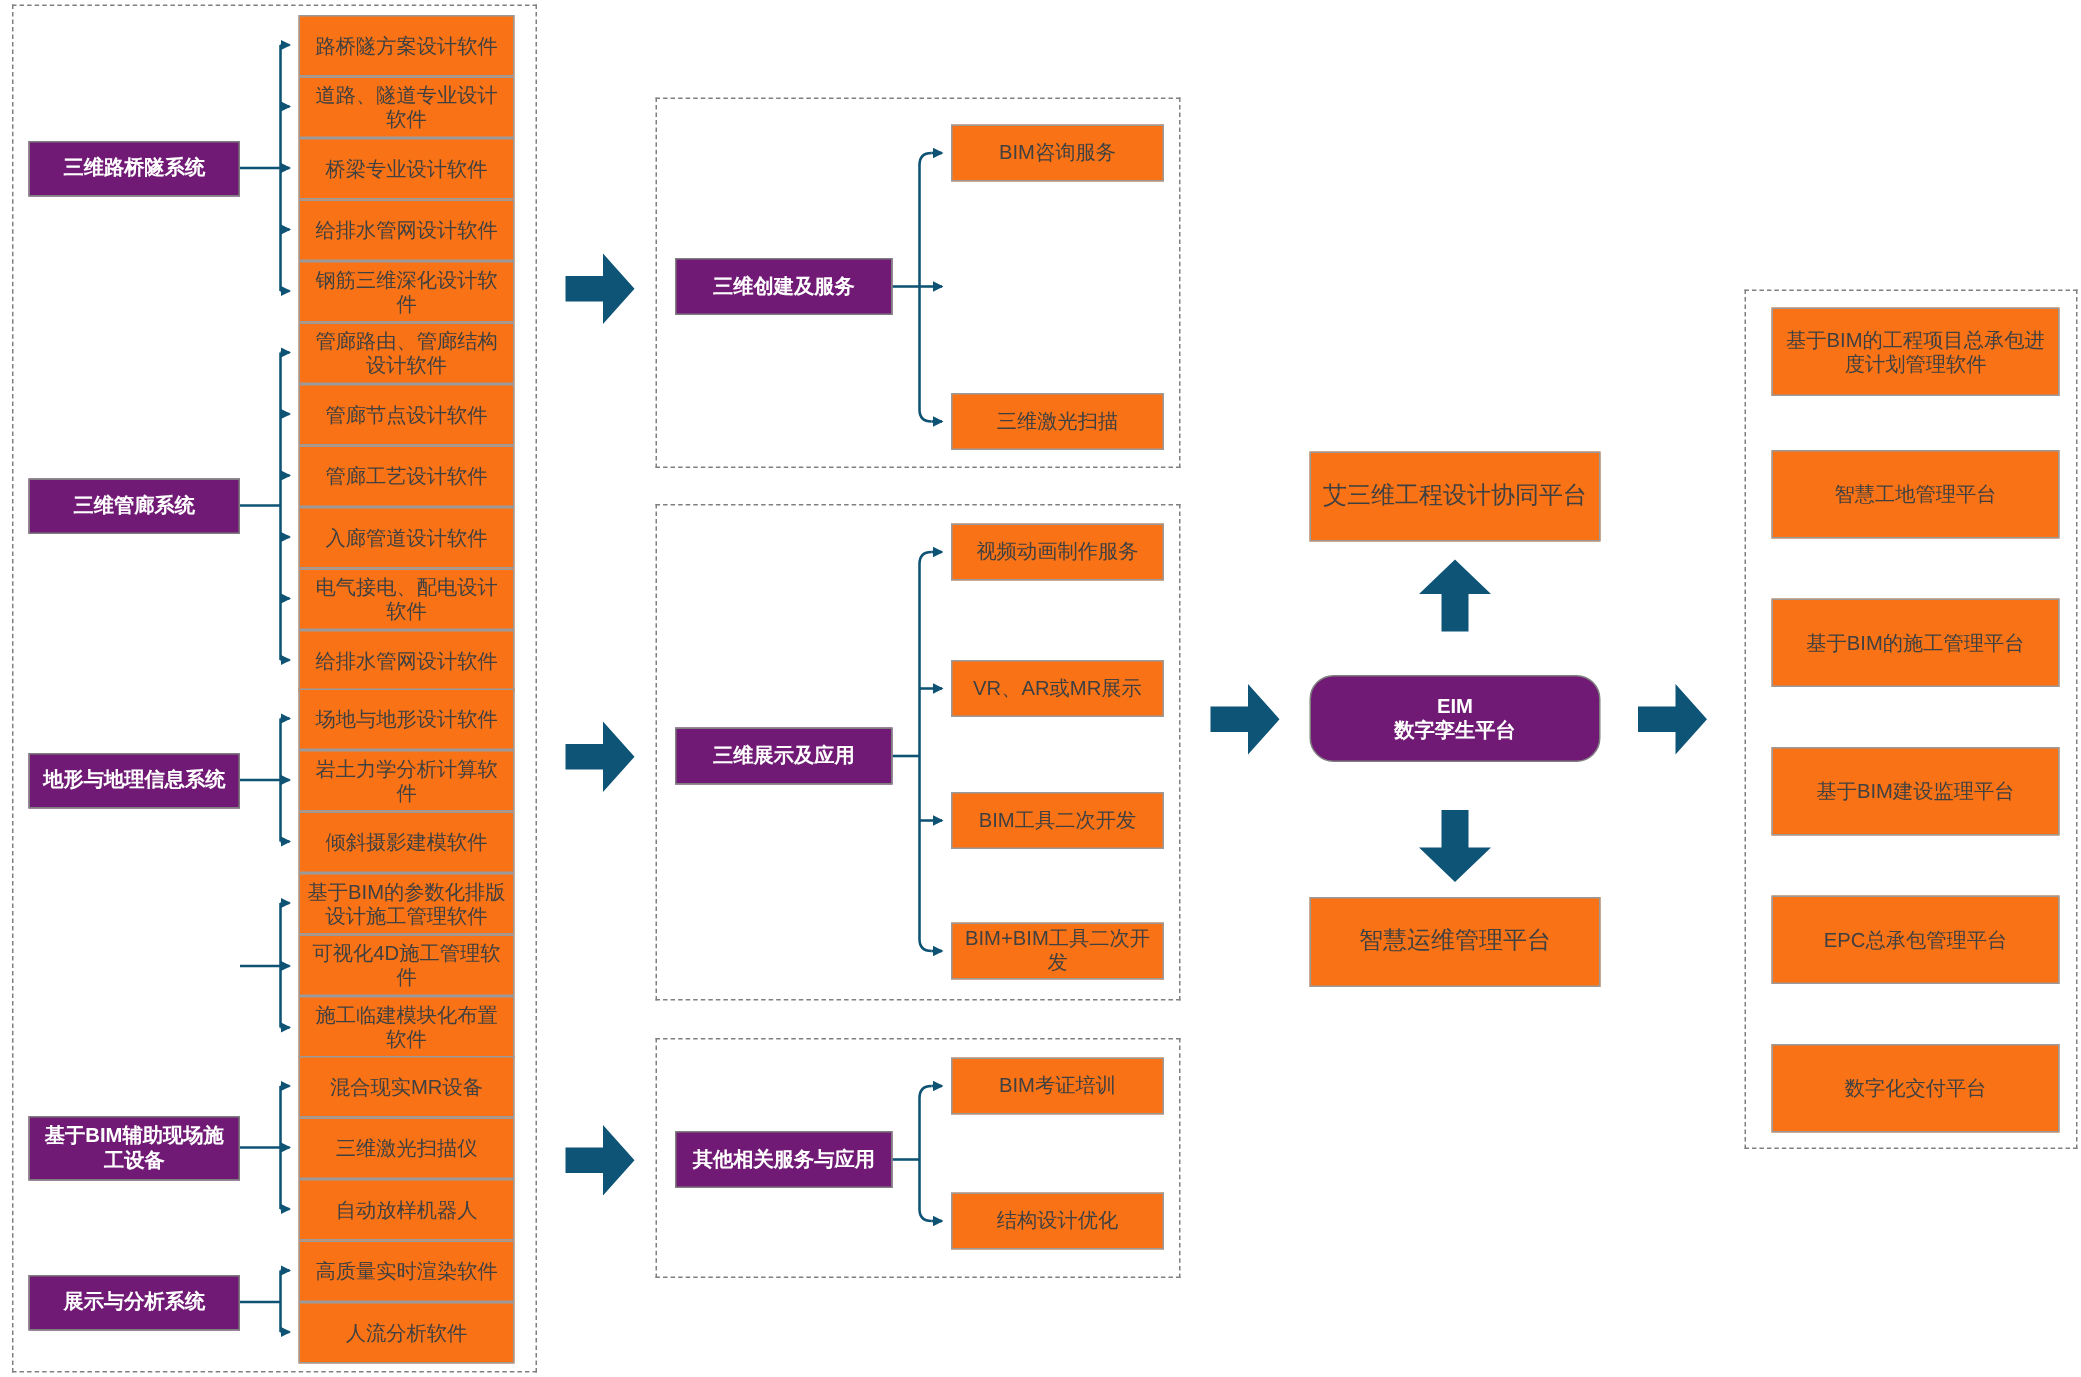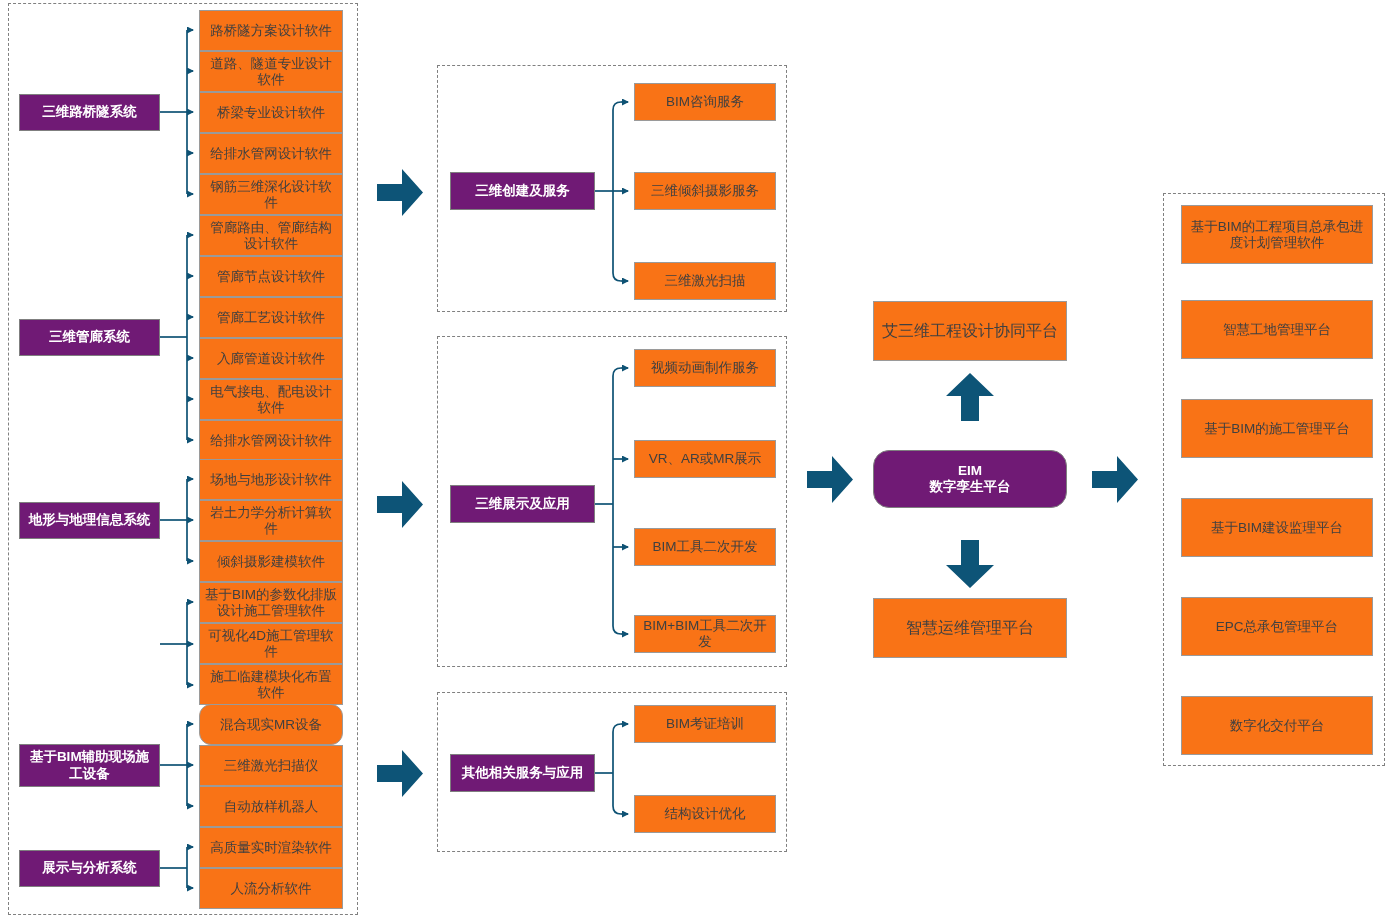--- a/index.html
+++ b/index.html
@@ -166,21 +166,21 @@
   <div class="leaf mid" style="left:199px;top:420px;width:144px;height:41px;">给排水管网设计软件</div>
 
   <div class="leaf mid" style="left:199px;top:459px;width:144px;height:41px;">场地与地形设计软件</div>
   <div class="leaf mid" style="left:199px;top:500px;width:144px;height:41px;">岩土力学分析计算软件</div>
   <div class="leaf mid" style="left:199px;top:541px;width:144px;height:41px;">倾斜摄影建模软件</div>
 
   <div class="leaf mid" style="left:199px;top:582px;width:144px;height:41px;">基于BIM的参数化排版设计施工管理软件</div>
   <div class="leaf mid" style="left:199px;top:623px;width:144px;height:41px;">可视化4D施工管理软件</div>
   <div class="leaf mid" style="left:199px;top:664px;width:144px;height:41px;">施工临建模块化布置软件</div>
 
-  <div class="leaf mid" style="left:199px;top:704px;width:144px;height:41px;border-radius:12px;">混合现实MR设备</div>
+  <div class="leaf mid" style="left:199px;top:704px;width:144px;height:41px;">混合现实MR设备</div>
   <div class="leaf mid" style="left:199px;top:745px;width:144px;height:41px;">三维激光扫描仪</div>
   <div class="leaf mid" style="left:199px;top:786px;width:144px;height:41px;">自动放样机器人</div>
 
   <div class="leaf mid" style="left:199px;top:827px;width:144px;height:41px;">高质量实时渲染软件</div>
   <div class="leaf mid" style="left:199px;top:868px;width:144px;height:41px;">人流分析软件</div>
 
   <svg class="blockarrow" style="left:375px;top:165px;" width="50" height="55" viewBox="0 0 50 55">
     <path d="M2,19 H27 V4 L48,27.5 L27,51 V36 H2 Z" fill="#0d5477"></path>
   </svg>
   <svg class="blockarrow" style="left:375px;top:477px;" width="50" height="55" viewBox="0 0 50 55">
@@ -188,21 +188,20 @@
   </svg>
   <svg class="blockarrow" style="left:375px;top:746px;" width="50" height="55" viewBox="0 0 50 55">
     <path d="M2,19 H27 V4 L48,27.5 L27,51 V36 H2 Z" fill="#0d5477"></path>
   </svg>
 
   <div class="node" style="left:450px;top:172px;width:145px;height:38px;">三维创建及服务</div>
   <div class="node" style="left:450px;top:485px;width:145px;height:38px;">三维展示及应用</div>
   <div class="node" style="left:450px;top:754px;width:145px;height:38px;">其他相关服务与应用</div>
 
   <div class="leaf mid" style="left:634px;top:83px;width:142px;height:38px;">BIM咨询服务</div>
-  <div class="leaf mid" style="left:634px;top:172px;width:142px;height:38px;">三维倾斜摄影服务</div>
   <div class="leaf mid" style="left:634px;top:262px;width:142px;height:38px;">三维激光扫描</div>
 
   <div class="leaf mid" style="left:634px;top:349px;width:142px;height:38px;">视频动画制作服务</div>
   <div class="leaf mid" style="left:634px;top:440px;width:142px;height:38px;">VR、AR或MR展示</div>
   <div class="leaf mid" style="left:634px;top:528px;width:142px;height:38px;">BIM工具二次开发</div>
   <div class="leaf mid" style="left:634px;top:615px;width:142px;height:38px;">BIM+BIM工具二次开发</div>
 
   <div class="leaf mid" style="left:634px;top:705px;width:142px;height:38px;">BIM考证培训</div>
   <div class="leaf mid" style="left:634px;top:795px;width:142px;height:38px;">结构设计优化</div>
 

